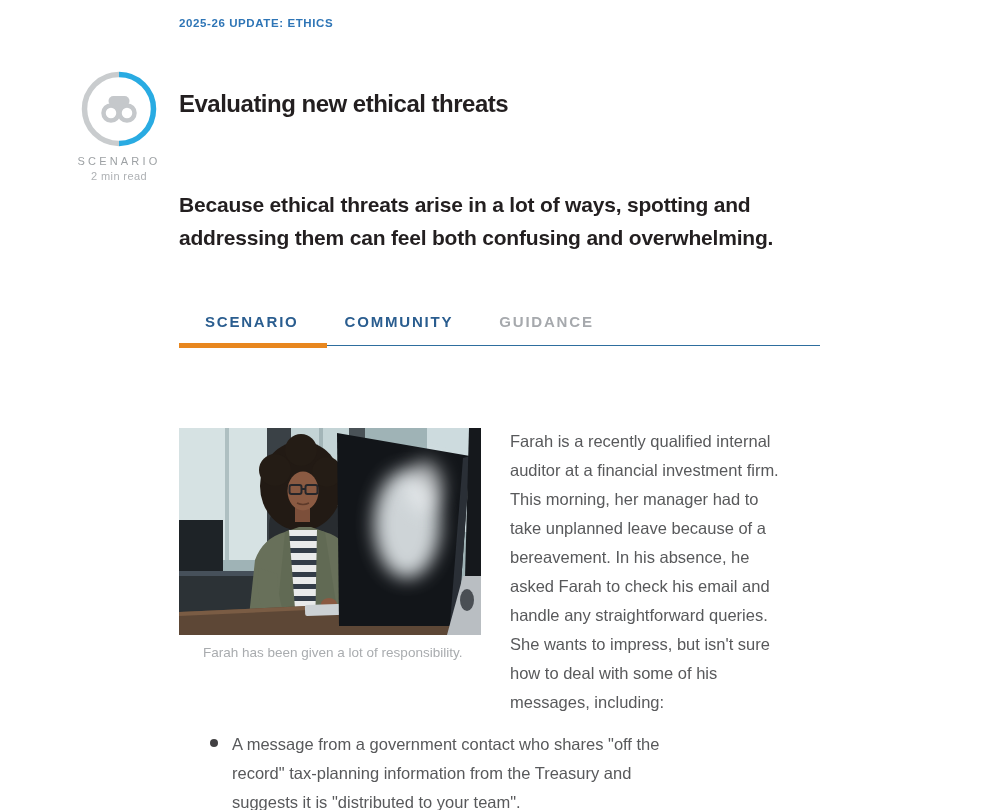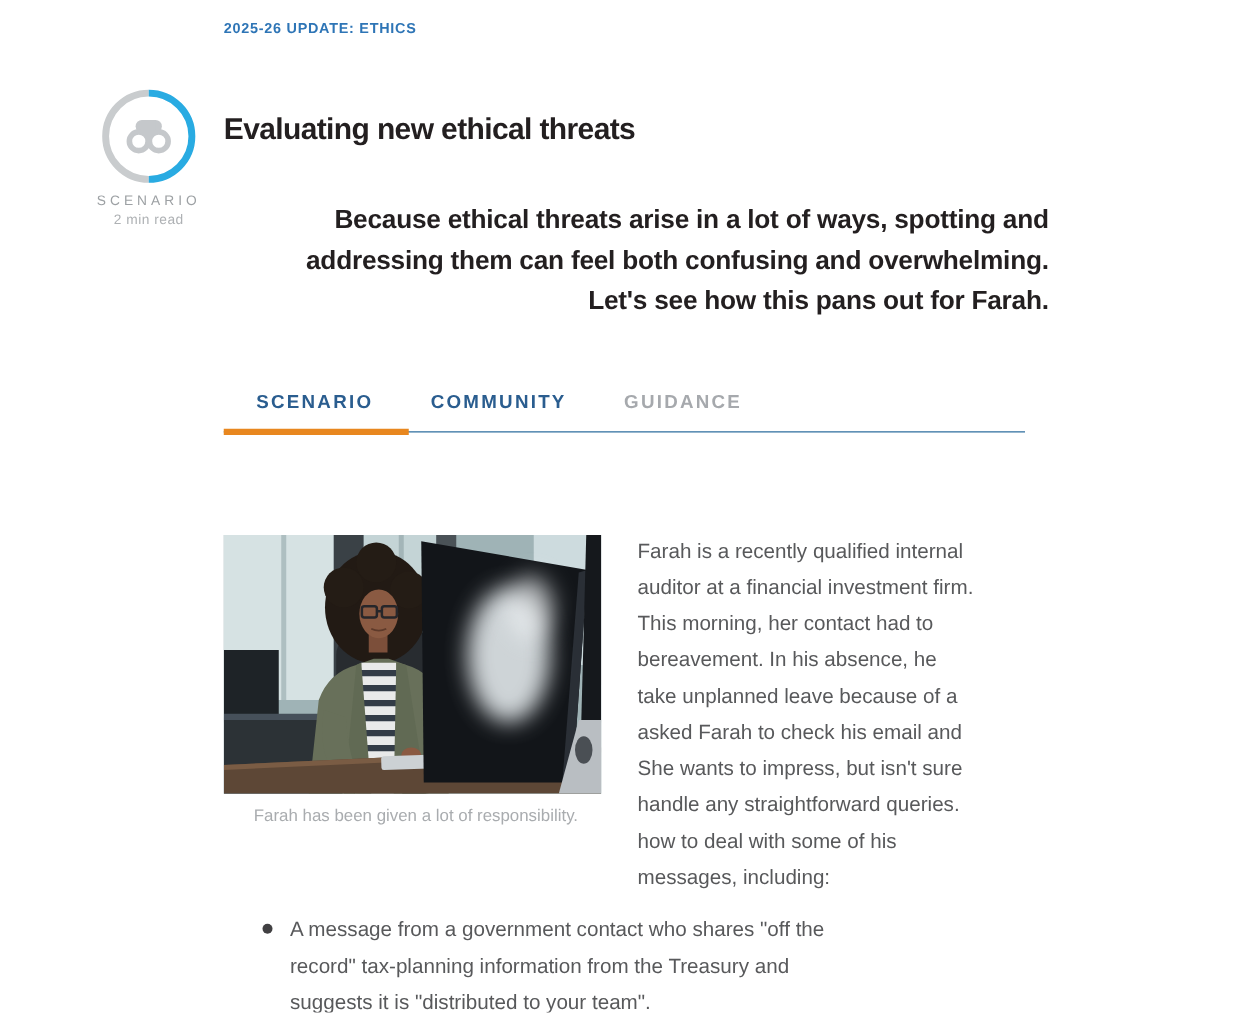--- a/index.html
+++ b/index.html
@@ -13,21 +13,21 @@
   
   .badge { position:absolute; left:59px; top:70px; width:120px; text-align:center; }
   .badge svg.ring { display:block; margin:0 auto; }
   .badge-label { margin-top:7px; font-size:11px; color:#9DA1A4; letter-spacing:3.2px;
     font-weight:400; }
   .badge-read { margin-top:3px; font-size:11px; color:#AEB1B4; letter-spacing:0.4px; }
 
   .page-title { position:absolute; left:179px; top:90px; font-size:24px; font-weight:bold;
     color:#231F20; letter-spacing:-0.5px; }
 
-  .intro { position:absolute; left:179px; top:160px; width:660px;text-align:right; }
+  .intro { position:absolute; left:179px; top:189px; width:660px; }
   .intro span { display:block; font-size:21px; font-weight:bold; color:#231F20;
     line-height:32.5px; letter-spacing:-0.2px; }
 
   
   .tabs { position:absolute; left:179px; top:313px; width:641px; }
   .tab-row { display:flex; gap:46px; padding-left:26px; padding-bottom:15px; }
   .tab { font-size:15px; font-weight:bold; letter-spacing:1.8px; cursor:pointer;
     background:none; border:none; font-family:"Liberation Sans", sans-serif; }
   .tab.active, .tab.enabled { color:#2A5D8F; }
   .tab.disabled { color:#A6A9AD; }
@@ -71,21 +71,20 @@
     </svg>
     <div class="badge-label">SCENARIO</div>
     <div class="badge-read">2 min read</div>
   </div>
 
   <h1 class="page-title">Evaluating new ethical threats</h1>
 
   <div class="intro">
     <span>Because ethical threats arise in a lot of ways, spotting and</span>
     <span>addressing them can feel both confusing and overwhelming.</span>
-    <span>Let's see how this pans out for Farah.</span>
   </div>
 
   <div class="tabs">
     <div class="tab-row">
       <button class="tab active">SCENARIO</button>
       <button class="tab enabled">COMMUNITY</button>
       <button class="tab disabled">GUIDANCE</button>
     </div>
     <div class="tab-line">
       <div class="tab-accent"></div>
@@ -170,26 +169,26 @@
       <path d="M284 148 L302 148 L302 207 L268 207 Z" fill="#b9bec2"></path>
       <ellipse cx="288" cy="172" rx="7" ry="11" fill="#4a4f54"></ellipse>
     </svg>
   </div>
 
   <div class="caption">Farah has been given a lot of responsibility.</div>
 
   <div class="story">
     <span>Farah is a recently qualified internal</span>
     <span>auditor at a financial investment firm.</span>
-    <span>This morning, her contact had to</span>
+    <span>This morning, her manager had to</span>
+    <span>take unplanned leave because of a</span>
     <span>bereavement. In his absence, he</span>
-    <span>take unplanned leave because of a</span>
     <span>asked Farah to check his email and</span>
+    <span>handle any straightforward queries.</span>
     <span>She wants to impress, but isn't sure</span>
-    <span>handle any straightforward queries.</span>
     <span>how to deal with some of his</span>
     <span>messages, including:</span>
   </div>
 
   <div class="bullets">
     <div class="bullet-item">
       <div class="bullet-dot"></div>
       <span>A message from a government contact who shares "off the</span>
       <span>record" tax-planning information from the Treasury and</span>
       <span>suggests it is "distributed to your team".</span>

